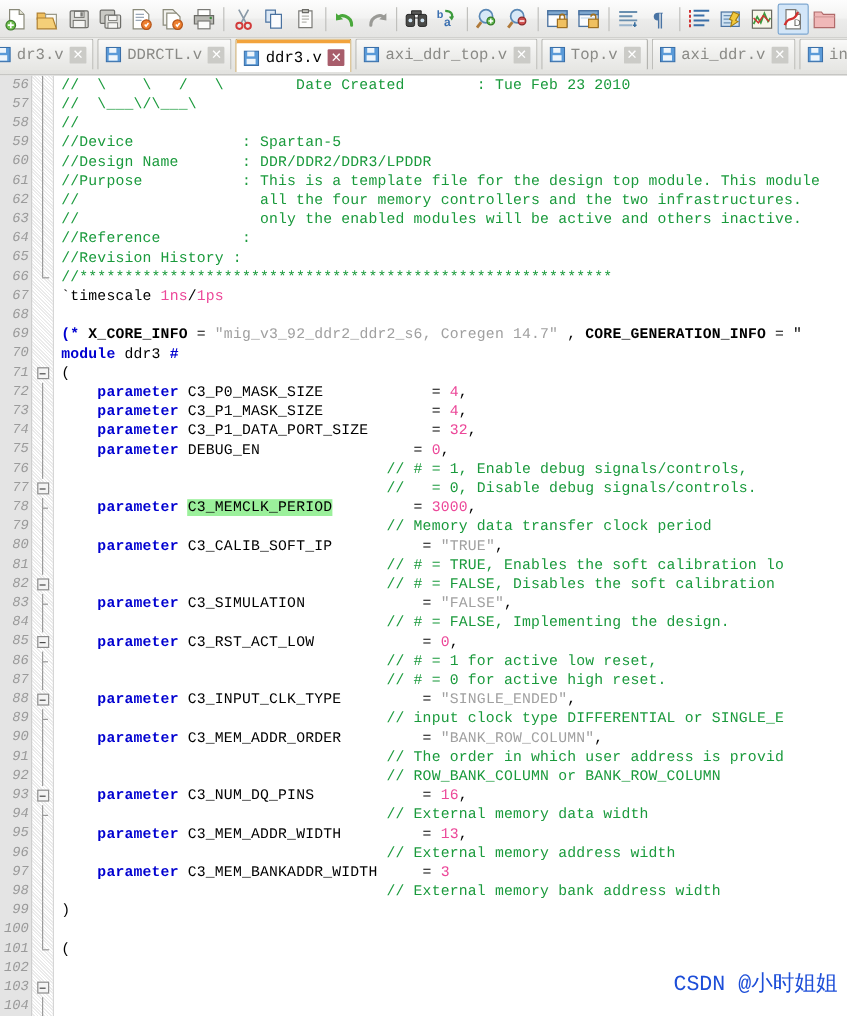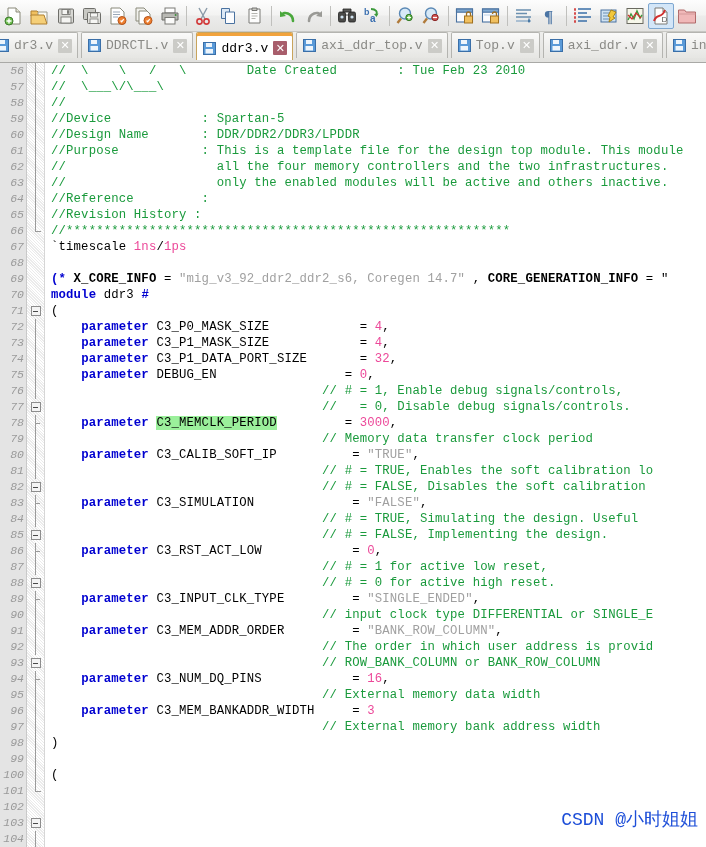--- a/index.html
+++ b/index.html
@@ -724,32 +724,33 @@
         <div class="cline"><span class="plain">    </span><span class="kw">parameter</span><span class="plain"> C3_P1_DATA_PORT_SIZE       = </span><span class="num">32</span><span class="plain">,</span></div>
         <div class="cline"><span class="plain">    </span><span class="kw">parameter</span><span class="plain"> DEBUG_EN                 = </span><span class="num">0</span><span class="plain">,</span></div>
         <div class="cline"><span class="cmt">                                    // # = 1, Enable debug signals/controls,</span></div>
         <div class="cline"><span class="cmt">                                    //   = 0, Disable debug signals/controls.</span></div>
         <div class="cline"><span class="plain">    </span><span class="kw">parameter</span><span class="plain"> </span><span class="hl">C3_MEMCLK_PERIOD</span><span class="plain">         = </span><span class="num">3000</span><span class="plain">,</span></div>
         <div class="cline"><span class="cmt">                                    // Memory data transfer clock period</span></div>
         <div class="cline"><span class="plain">    </span><span class="kw">parameter</span><span class="plain"> C3_CALIB_SOFT_IP          = </span><span class="str">"TRUE"</span><span class="plain">,</span></div>
         <div class="cline"><span class="cmt">                                    // # = TRUE, Enables the soft calibration lo</span></div>
         <div class="cline"><span class="cmt">                                    // # = FALSE, Disables the soft calibration</span></div>
         <div class="cline"><span class="plain">    </span><span class="kw">parameter</span><span class="plain"> C3_SIMULATION             = </span><span class="str">"FALSE"</span><span class="plain">,</span></div>
-        <div class="cline"><span class="cmt">                                    // # = TRUE, Simulating the design. Useful </span></div>
         <div class="cline"><span class="cmt">                                    // # = FALSE, Implementing the design.</span></div>
         <div class="cline"><span class="plain">    </span><span class="kw">parameter</span><span class="plain"> C3_RST_ACT_LOW            = </span><span class="num">0</span><span class="plain">,</span></div>
         <div class="cline"><span class="cmt">                                    // # = 1 for active low reset,</span></div>
         <div class="cline"><span class="cmt">                                    // # = 0 for active high reset.</span></div>
         <div class="cline"><span class="plain">    </span><span class="kw">parameter</span><span class="plain"> C3_INPUT_CLK_TYPE         = </span><span class="str">"SINGLE_ENDED"</span><span class="plain">,</span></div>
         <div class="cline"><span class="cmt">                                    // input clock type DIFFERENTIAL or SINGLE_E</span></div>
         <div class="cline"><span class="plain">    </span><span class="kw">parameter</span><span class="plain"> C3_MEM_ADDR_ORDER         = </span><span class="str">"BANK_ROW_COLUMN"</span><span class="plain">,</span></div>
         <div class="cline"><span class="cmt">                                    // The order in which user address is provid</span></div>
         <div class="cline"><span class="cmt">                                    // ROW_BANK_COLUMN or BANK_ROW_COLUMN</span></div>
         <div class="cline"><span class="plain">    </span><span class="kw">parameter</span><span class="plain"> C3_NUM_DQ_PINS            = </span><span class="num">16</span><span class="plain">,</span></div>
         <div class="cline"><span class="cmt">                                    // External memory data width</span></div>
+        <div class="cline"><span class="plain">    </span><span class="kw">parameter</span><span class="plain"> C3_MEM_ADDR_WIDTH         = </span><span class="num">13</span><span class="plain">,</span></div>
+        <div class="cline"><span class="cmt">                                    // External memory address width</span></div>
         <div class="cline"><span class="plain">    </span><span class="kw">parameter</span><span class="plain"> C3_MEM_BANKADDR_WIDTH     = </span><span class="num">3</span></div>
         <div class="cline"><span class="cmt">                                    // External memory bank address width</span></div>
         <div class="cline"><span class="plain">)</span></div>
         <div class="cline">&nbsp;</div>
         <div class="cline"><span class="plain">(</span></div>
         <div class="cline">&nbsp;</div>
       </div>
     <div class="watermark">CSDN @小时姐姐</div>
   </div>
 

